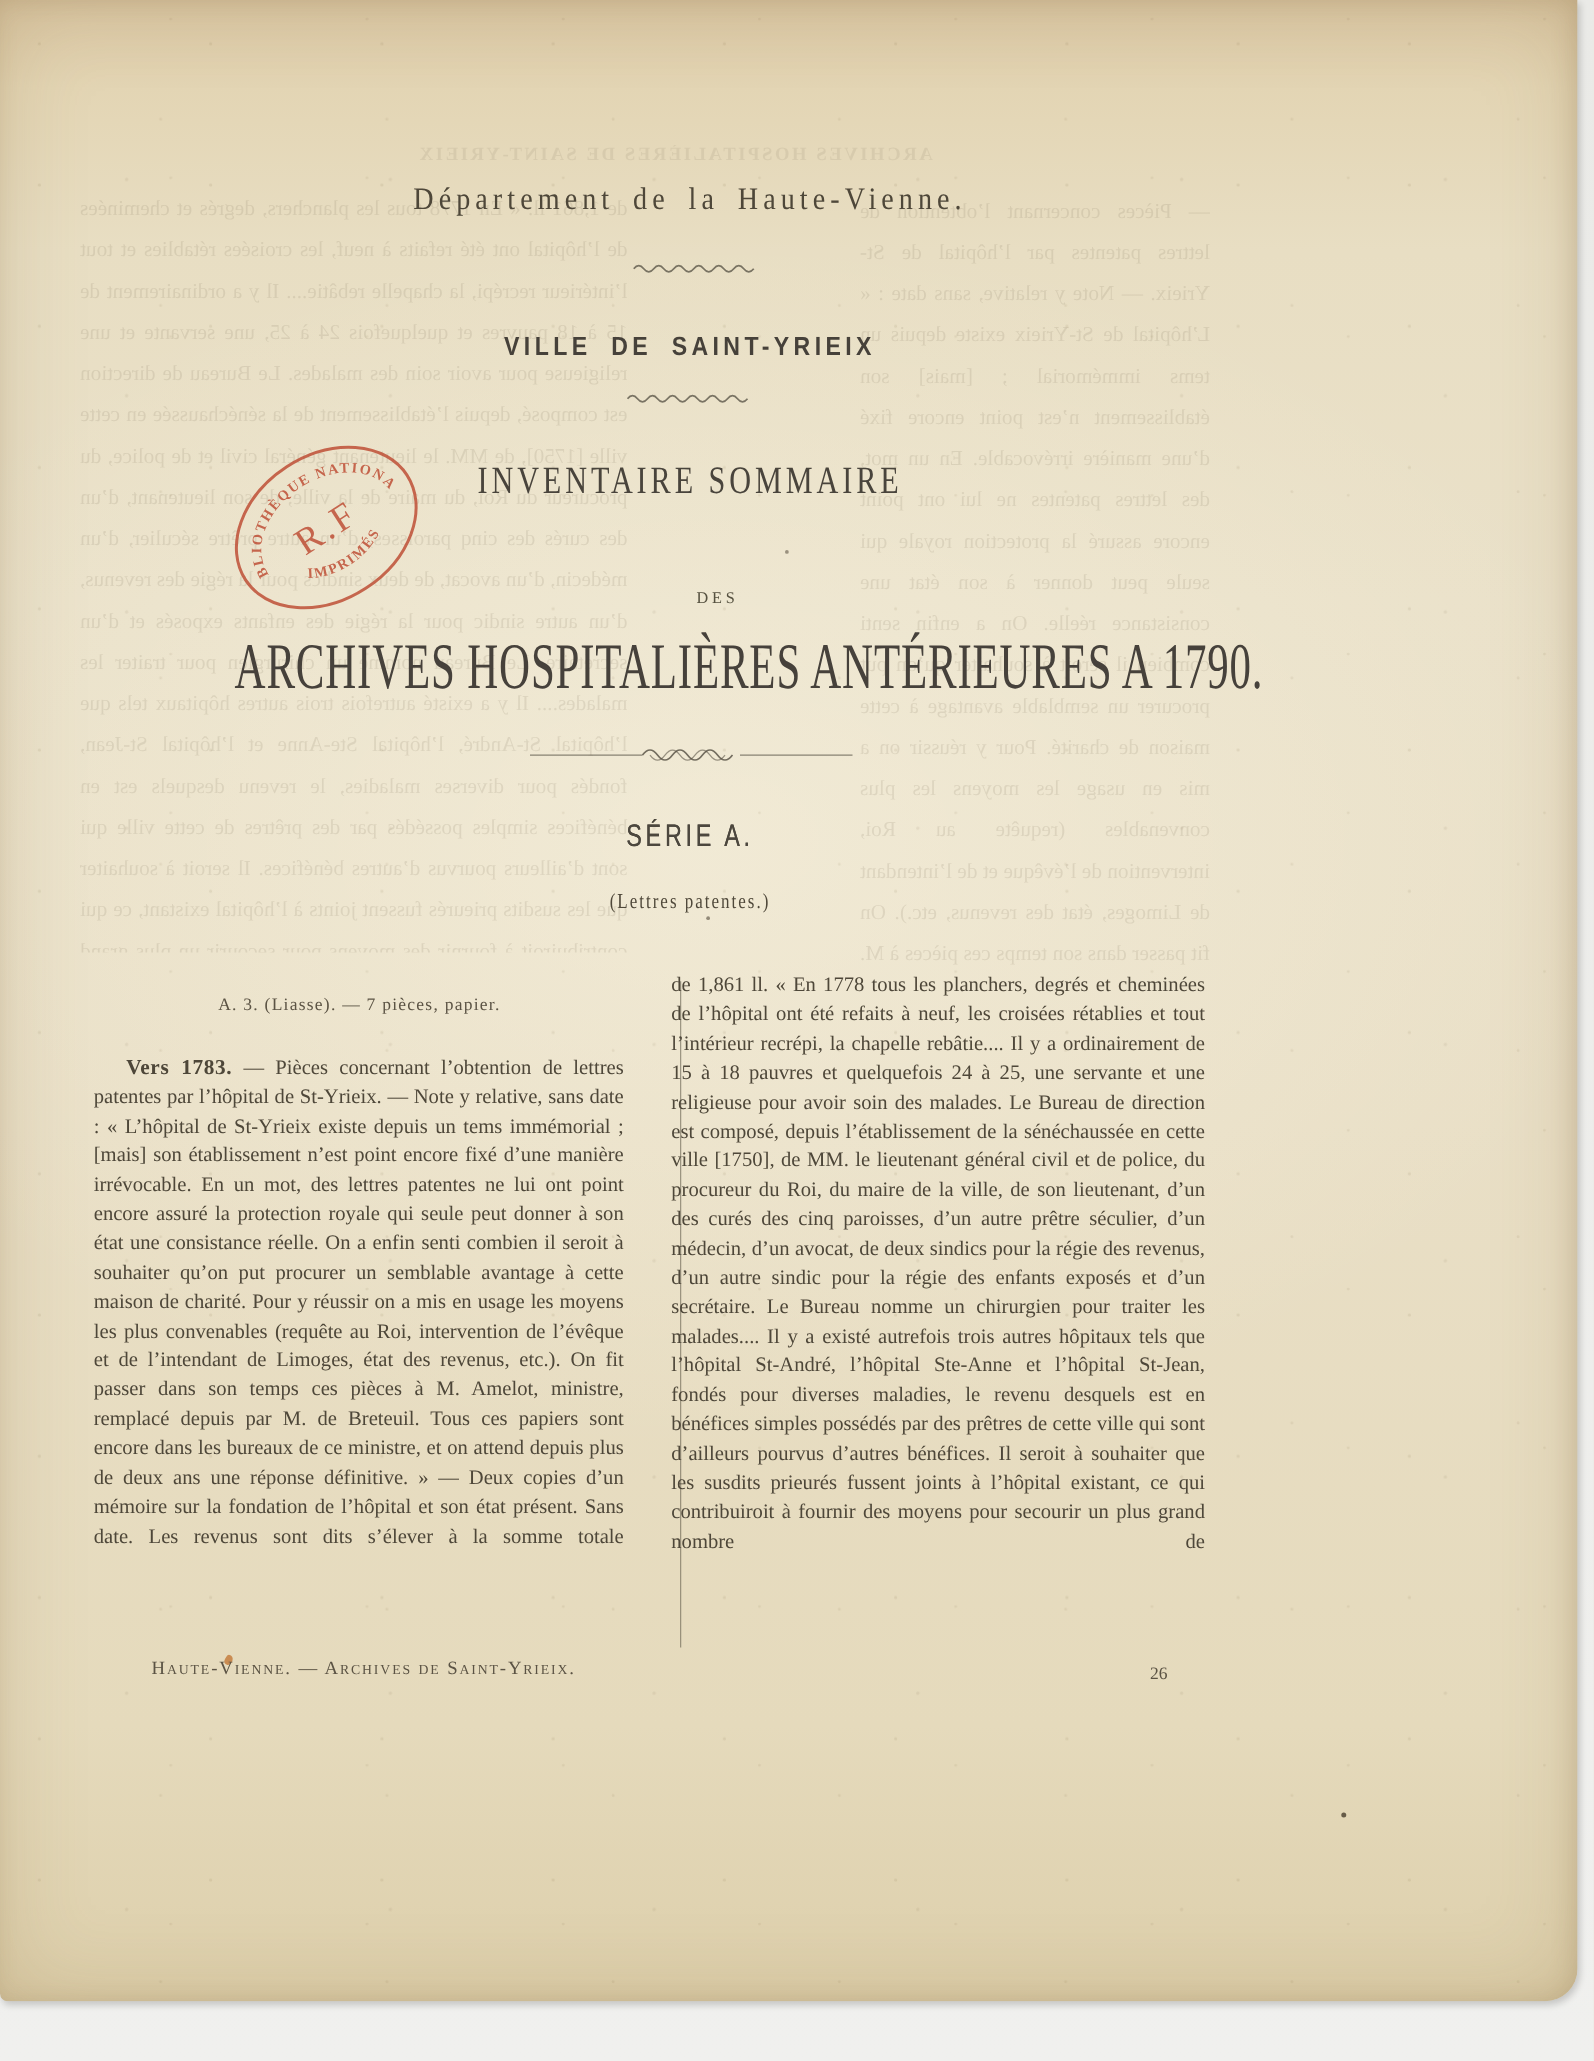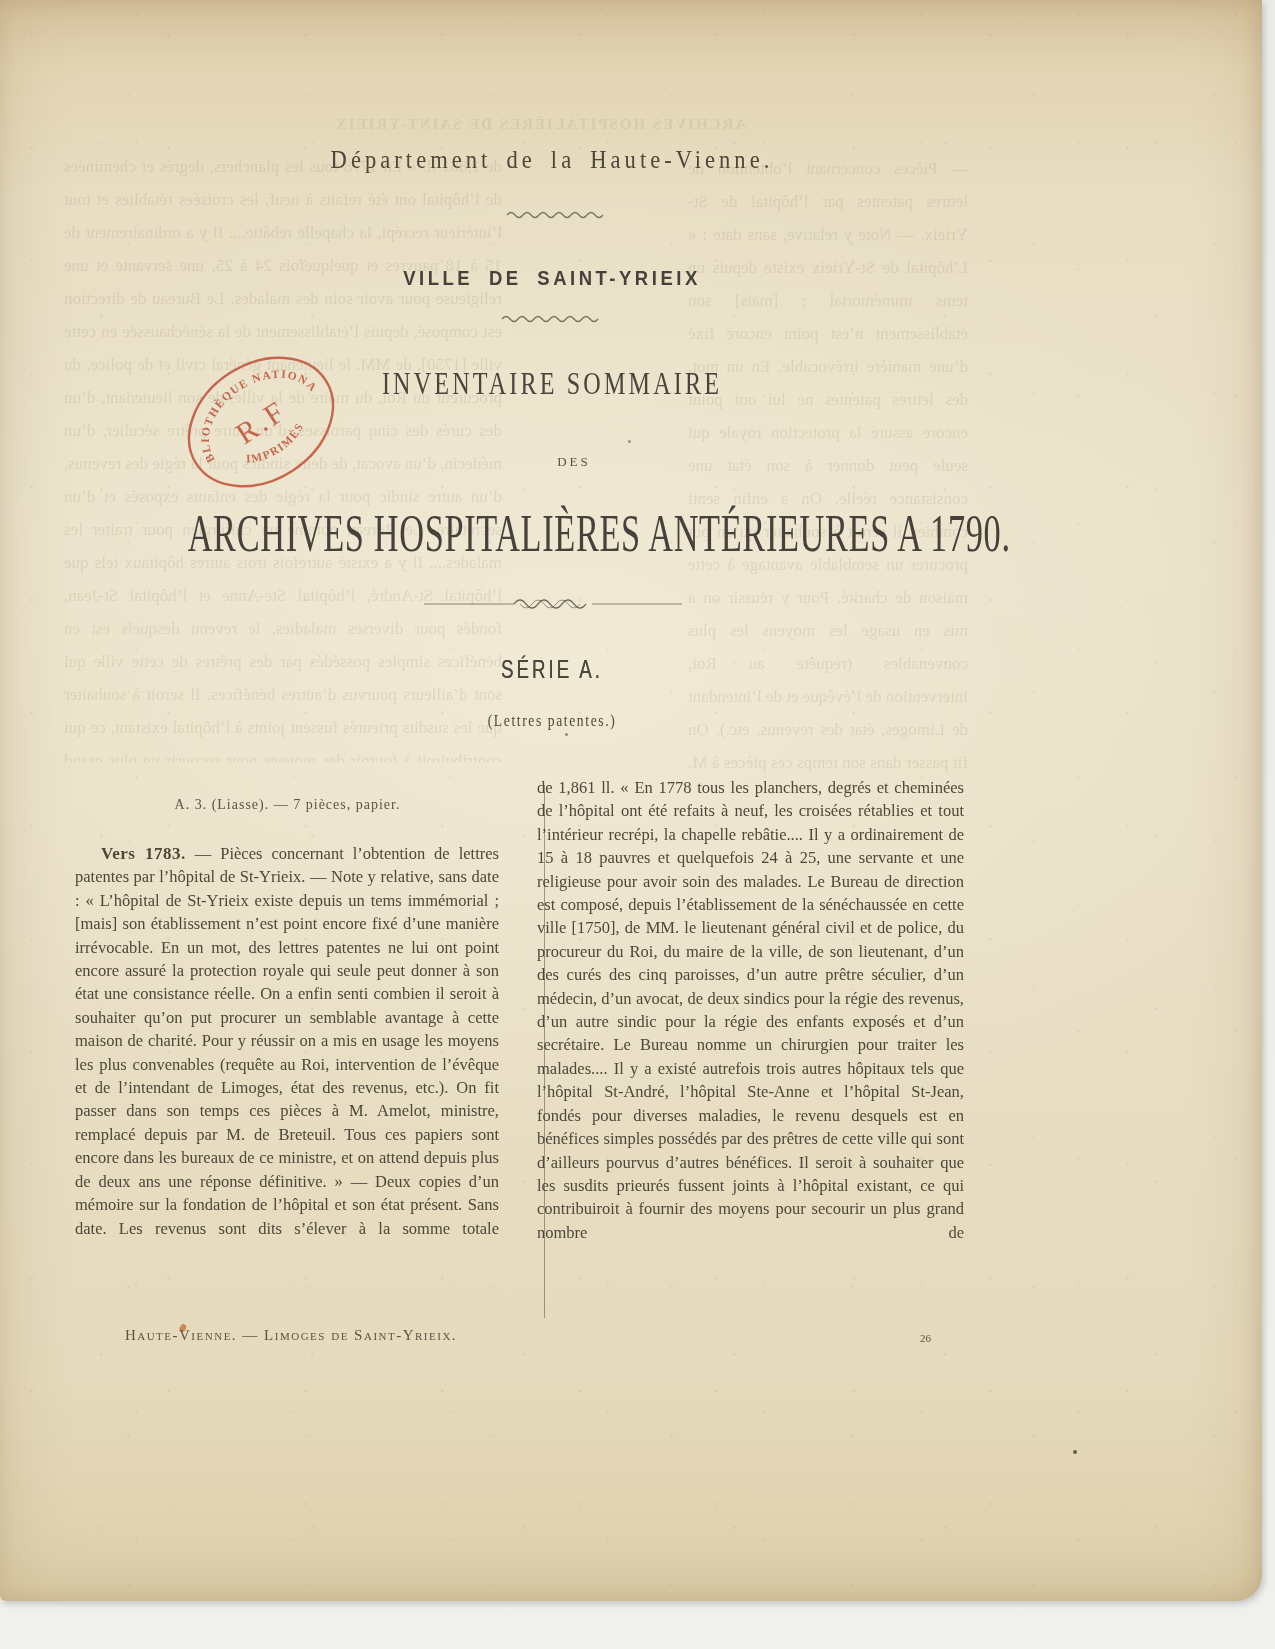--- a/index.html
+++ b/index.html
@@ -46,21 +46,21 @@
   }
   .bleed-head{left:280px;top:116px;width:520px;height:26px;font-size:15px;letter-spacing:2px;text-align:center;white-space:nowrap;font-weight:bold;opacity:.12;}
   .bleed-left{left:64px;top:150px;width:438px;height:612px;font-size:17px;line-height:33px;}
   .bleed-right{left:688px;top:152px;width:280px;height:620px;font-size:17px;line-height:33px;}
 
   
   .hwrap{position:absolute;left:0;width:1104px;text-align:center;color:var(--ink);z-index:2;}
   .dept{top:146px;font-size:25px;letter-spacing:4.5px;transform:scaleX(.9);word-spacing:6px;}
   .city{top:266px;font-family:"Liberation Sans",sans-serif;font-weight:bold;font-size:21px;letter-spacing:4px;transform:scaleX(.88);word-spacing:8px;color:#46413a;}
   .t1{top:366px;font-size:31px;letter-spacing:4px;transform:scaleX(.78);color:#49443c;}
-  .t2{top:454px;font-size:13px;letter-spacing:3px;color:#55503f;padding-left:44px;}
+  .t2{top:470px;font-size:13px;letter-spacing:3px;color:#55503f;padding-left:44px;}
   .t3{top:504px;font-size:52px;letter-spacing:1px;transform:scaleX(.66);white-space:nowrap;color:#46413b;}
   .serie{top:655px;font-family:"Liberation Sans",sans-serif;font-size:25px;letter-spacing:4px;transform:scaleX(.75);color:#4c473e;text-shadow:0 0 .4px #4c473e;}
   .serie-sub{top:711px;font-size:17px;letter-spacing:2px;transform:scaleX(.8);color:#4f483a;}
 
   .rule{position:absolute;z-index:2;color:#5d574a;}
   .rule1{left:505px;top:210px;}
   .rule2{left:500px;top:314px;}
   .ornament{position:absolute;left:422px;top:596px;z-index:2;color:#5d574a;}
 
   
@@ -73,21 +73,21 @@
   
   .liasse{position:absolute;left:75px;top:797px;width:425px;text-align:center;font-size:14px;letter-spacing:1px;color:var(--ink-soft);z-index:2;}
   .entry{font-size:16.5px;line-height:23.4px;text-align:justify;text-align-last:justify;color:var(--ink);z-index:2;position:absolute;}
   .entry .lead{font-size:17px;letter-spacing:.5px;}
   .col-left-p{left:75px;top:842px;width:424px;text-indent:26px;}
   .col-right-p{left:537px;top:776px;width:427px;}
   .col-divider{position:absolute;left:544px;top:785px;width:1px;height:533px;background:rgba(90,84,68,.55);z-index:2;}
 
   
   .footer-sig{position:absolute;left:95px;top:1327px;width:392px;text-align:center;font-size:15px;font-variant:small-caps;letter-spacing:1.5px;color:var(--ink-soft);z-index:2;}
-  .page-num{position:absolute;left:920px;top:1332px;font-size:11px;color:var(--ink-soft);z-index:2;}
+  .page-num{position:absolute;left:920px;top:1332px;font-size:14px;color:var(--ink-soft);z-index:2;}
 </style>
 </head>
 <body>
 
 <div class="stage">
   <div class="paper">
 
     <div class="bleed bleed-head">ARCHIVES HOSPITALIÈRES DE SAINT-YRIEIX</div>
     <div class="bleed bleed-left">de 1,861 ll. « En 1778 tous les planchers, degrés et cheminées de l’hôpital ont été refaits à neuf, les croisées rétablies et tout l’intérieur recrépi, la chapelle rebâtie.... Il y a ordinairement de 15 à 18 pauvres et quelquefois 24 à 25, une servante et une religieuse pour avoir soin des malades. Le Bureau de direction est composé, depuis l’établissement de la sénéchaussée en cette ville [1750], de MM. le lieutenant général civil et de police, du procureur du Roi, du maire de la ville, de son lieutenant, d’un des curés des cinq paroisses, d’un autre prêtre séculier, d’un médecin, d’un avocat, de deux sindics pour la régie des revenus, d’un autre sindic pour la régie des enfants exposés et d’un secrétaire. Le Bureau nomme un chirurgien pour traiter les malades.... Il y a existé autrefois trois autres hôpitaux tels que l’hôpital St-André, l’hôpital Ste-Anne et l’hôpital St-Jean, fondés pour diverses maladies, le revenu desquels est en bénéfices simples possédés par des prêtres de cette ville qui sont d’ailleurs pourvus d’autres bénéfices. Il seroit à souhaiter que les susdits prieurés fussent joints à l’hôpital existant, ce qui contribuiroit à fournir des moyens pour secourir un plus grand nombre de</div>
     <div class="bleed bleed-right">— Pièces concernant l’obtention de lettres patentes par l’hôpital de St-Yrieix. — Note y relative, sans date : « L’hôpital de St-Yrieix existe depuis un tems immémorial ; [mais] son établissement n’est point encore fixé d’une manière irrévocable. En un mot, des lettres patentes ne lui ont point encore assuré la protection royale qui seule peut donner à son état une consistance réelle. On a enfin senti combien il seroit à souhaiter qu’on put procurer un semblable avantage à cette maison de charité. Pour y réussir on a mis en usage les moyens les plus convenables (requête au Roi, intervention de l’évêque et de l’intendant de Limoges, état des revenus, etc.). On fit passer dans son temps ces pièces à M. Amelot, ministre, remplacé depuis par M. de Breteuil. Tous ces papiers sont encore dans les bureaux de ce ministre, et on attend depuis plus de deux ans une réponse définitive. » — Deux copies d’un mémoire sur la fondation de l’hôpital et son état présent. Sans date. Les revenus sont dits s’élever à la somme totale</div>
@@ -134,21 +134,21 @@
     <div class="hwrap serie-sub">(Lettres patentes.)</div>
 
     <div class="liasse">A. 3. (Liasse). — 7 pièces, papier.</div>
 
     <p class="entry col-left-p"><strong class="lead">Vers 1783.</strong> <span>— Pièces concernant l’obtention de lettres patentes par l’hôpital de St-Yrieix. — Note y relative, sans date : « L’hôpital de St-Yrieix existe depuis un tems immémorial ; [mais] son établissement n’est point encore fixé d’une manière irrévocable. En un mot, des lettres patentes ne lui ont point encore assuré la protection royale qui seule peut donner à son état une consistance réelle. On a enfin senti combien il seroit à souhaiter qu’on put procurer un semblable avantage à cette maison de charité. Pour y réussir on a mis en usage les moyens les plus convenables (requête au Roi, intervention de l’évêque et de l’intendant de Limoges, état des revenus, etc.). On fit passer dans son temps ces pièces à M. Amelot, ministre, remplacé depuis par M. de Breteuil. Tous ces papiers sont encore dans les bureaux de ce ministre, et on attend depuis plus de deux ans une réponse définitive. » — Deux copies d’un mémoire sur la fondation de l’hôpital et son état présent. Sans date. Les revenus sont dits s’élever à la somme totale</span></p>
 
     <div class="col-divider"></div>
 
     <p class="entry col-right-p">de 1,861 ll. « En 1778 tous les planchers, degrés et cheminées de l’hôpital ont été refaits à neuf, les croisées rétablies et tout l’intérieur recrépi, la chapelle rebâtie.... Il y a ordinairement de 15 à 18 pauvres et quelquefois 24 à 25, une servante et une religieuse pour avoir soin des malades. Le Bureau de direction est composé, depuis l’établissement de la sénéchaussée en cette ville [1750], de MM. le lieutenant général civil et de police, du procureur du Roi, du maire de la ville, de son lieutenant, d’un des curés des cinq paroisses, d’un autre prêtre séculier, d’un médecin, d’un avocat, de deux sindics pour la régie des revenus, d’un autre sindic pour la régie des enfants exposés et d’un secrétaire. Le Bureau nomme un chirurgien pour traiter les malades.... Il y a existé autrefois trois autres hôpitaux tels que l’hôpital St-André, l’hôpital Ste-Anne et l’hôpital St-Jean, fondés pour diverses maladies, le revenu desquels est en bénéfices simples possédés par des prêtres de cette ville qui sont d’ailleurs pourvus d’autres bénéfices. Il seroit à souhaiter que les susdits prieurés fussent joints à l’hôpital existant, ce qui contribuiroit à fournir des moyens pour secourir un plus grand nombre de</p>
 
-    <div class="footer-sig">Haute-Vienne. — Limoges de Saint-Yrieix.</div>
+    <div class="footer-sig">Haute-Vienne. — Archives de Saint-Yrieix.</div>
     <div class="page-num">26</div>
 
     <div class="speck" style="left:1073px;top:1450px;width:4px;height:4px;background:rgba(60,50,35,.75);"></div>
     <div class="speck" style="left:180px;top:1324px;width:6px;height:8px;background:rgba(195,120,55,.8);transform:rotate(30deg);border-radius:40% 60% 50% 50%;"></div>
     <div class="speck" style="left:565px;top:733px;width:3px;height:3px;background:rgba(70,60,45,.55);"></div>
     <div class="speck" style="left:628px;top:440px;width:3px;height:3px;background:rgba(70,60,45,.5);"></div>
   </div>
 </div>
 
 </body></html>

